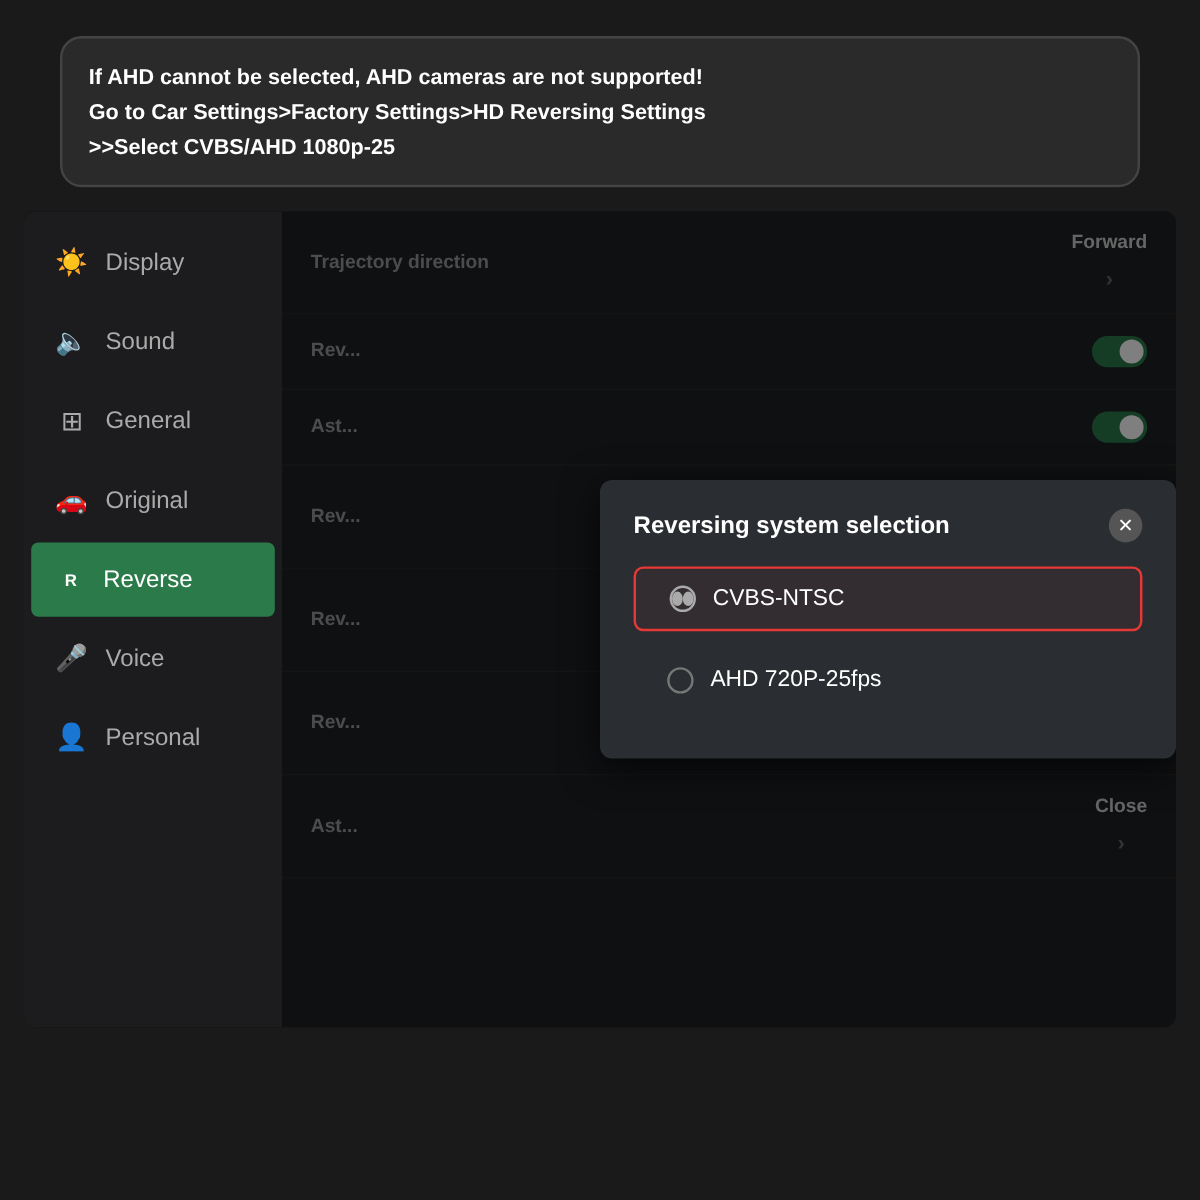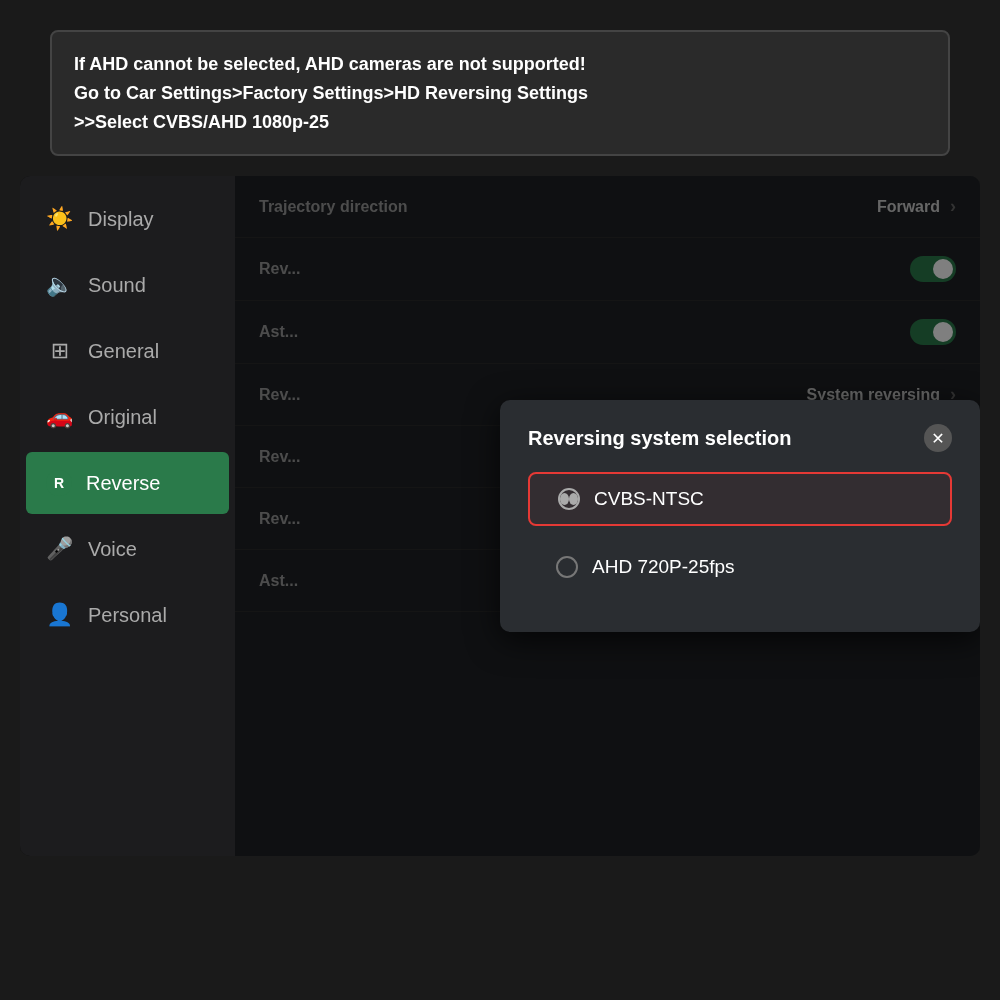--- a/index.html
+++ b/index.html
@@ -15,21 +15,21 @@
     .annotation-box {
       background: #1a1a1a;
       padding: 30px 40px 20px 40px;
       display: flex;
       align-items: flex-start;
       justify-content: center;
     }
     .annotation-text {
       background: #2a2a2a;
       border: 2px solid #444;
-      border-radius: 8px;
+      border-radius: 18px;
       padding: 18px 22px;
       color: #fff;
       font-size: 18px;
       font-weight: bold;
       line-height: 1.6;
       width: 900px;
     }
 
     
     .screen {
@@ -97,20 +97,21 @@
     .content-row .row-label {
       color: #999;
       font-size: 16px;
     }
     .content-row .row-value {
       display: flex;
       align-items: center;
       gap: 10px;
       color: #ccc;
       font-size: 16px;
+      flex-direction: column;
     }
     .chevron {
       color: #666;
       font-size: 18px;
     }
     .toggle-on {
       width: 46px;
       height: 26px;
       background: #2a7a4a;
       border-radius: 13px;

